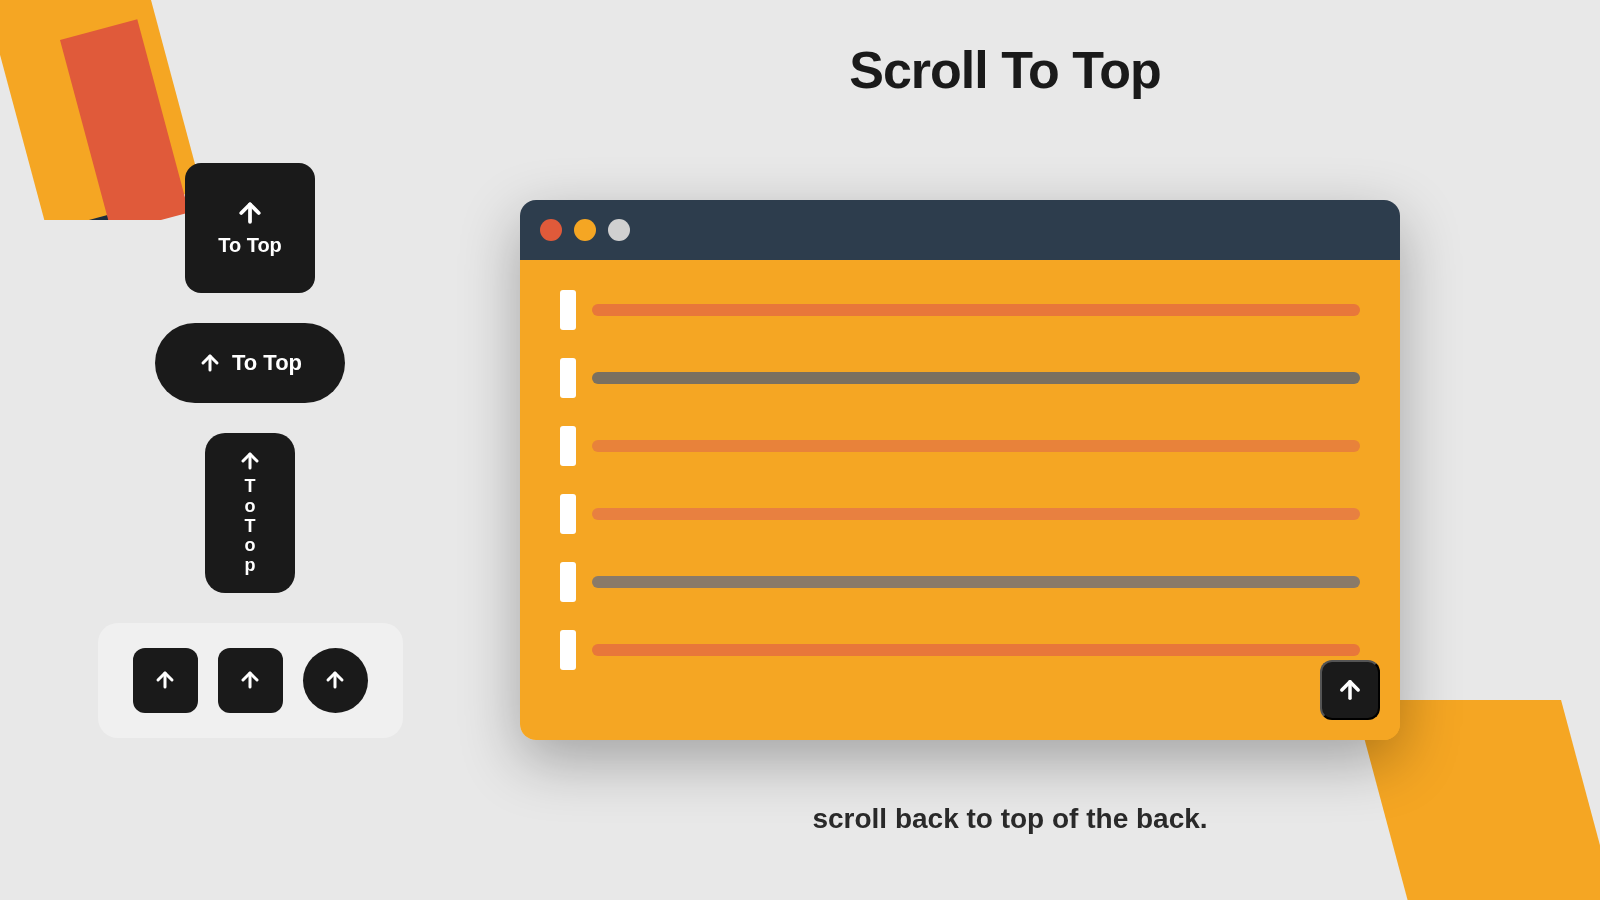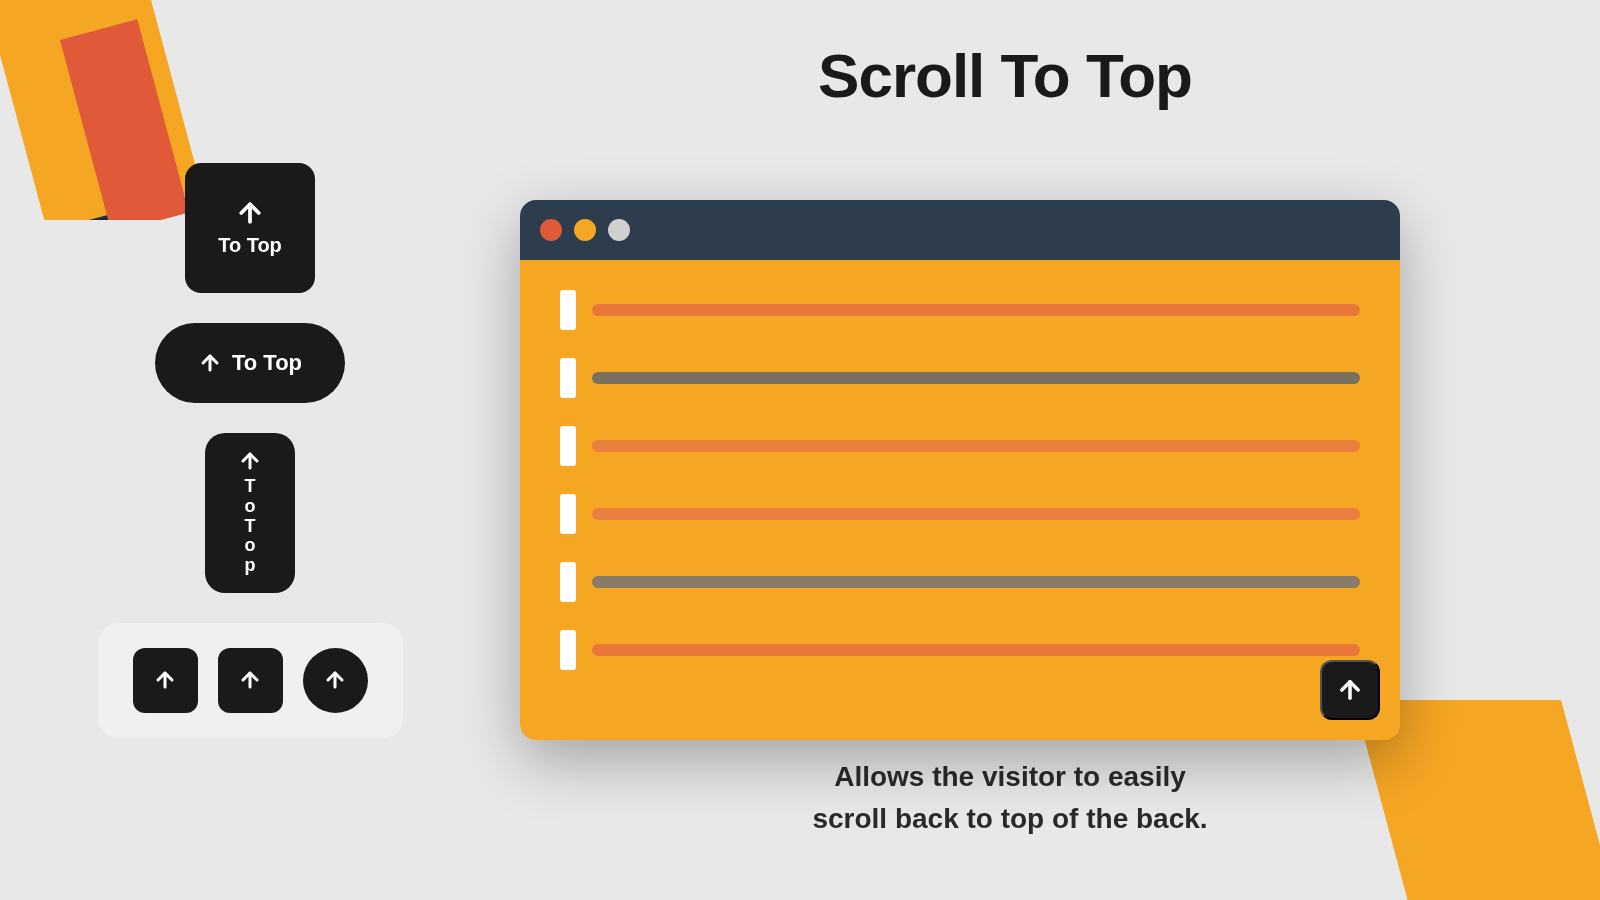--- a/index.html
+++ b/index.html
@@ -95,21 +95,21 @@
     
     .page-title-area {
       position: absolute;
       top: 40px;
       left: 490px;
       right: 80px;
       text-align: center;
     }
 
     .page-title {
-      font-size: 62px;
+      font-size: 52px;
       font-weight: 900;
       color: #1a1a1a;
       letter-spacing: -1px;
     }
 
     
     .right-panel {
       flex: 1;
       display: flex;
       flex-direction: column;
@@ -438,15 +438,15 @@
         </button>
 
       </div>
     </div>
 
   </div>
 
 </div>
 
 <div class="description-text">
-  <span>Allows the visitor to easily</span><br>
+  <br>
   <span>scroll back to top of the back.</span>
 </div>
 
 </body></html>

